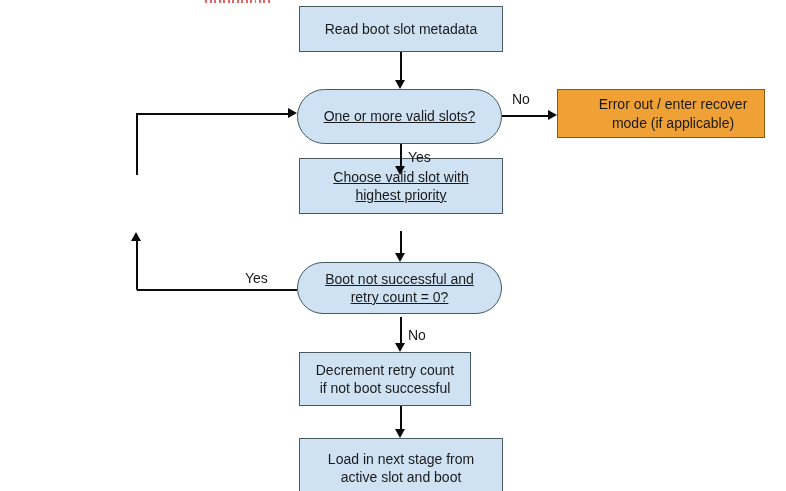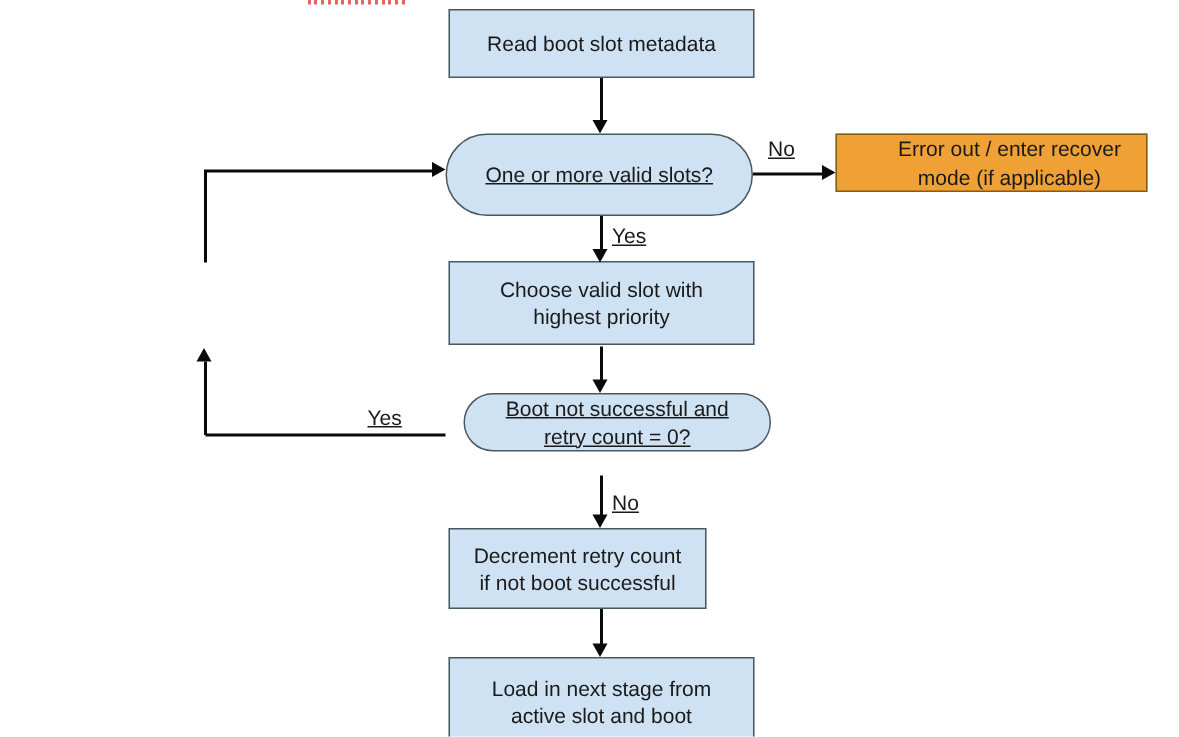--- a/index.html
+++ b/index.html
@@ -27,43 +27,43 @@
     background:var(--error-fill,#efa135);
     border-color:var(--error-border,#8a5a12);
   }
   .hline,.vline{position:absolute;background:var(--arrow,#0a0a0a);}
   .hline{height:2px;}
   .vline{width:2px;}
   .ah{position:absolute;width:0;height:0;}
   .ah-down{border-left:5.5px solid transparent;border-right:5.5px solid transparent;border-top:9px solid var(--arrow,#0a0a0a);}
   .ah-up{border-left:5.5px solid transparent;border-right:5.5px solid transparent;border-bottom:9px solid var(--arrow,#0a0a0a);}
   .ah-right{border-top:5.5px solid transparent;border-bottom:5.5px solid transparent;border-left:9px solid var(--arrow,#0a0a0a);}
-  .edge-label{position:absolute;white-space:nowrap;text-decoration:underline;}
+  .edge-label{position:absolute;white-space:nowrap;}
   .red-marks{
     position:absolute;left:205px;top:0;width:66px;height:3px;
     background:repeating-linear-gradient(90deg,var(--red-marks,#e06666) 0 2px,transparent 2px 4.5px);
   }
 </style>
 </head>
 <body>
 
 <div id="canvas">
 
   <div class="red-marks"></div>
 
   <div class="node" style="left:299px;top:6px;width:204px;height:46px;">Read boot slot metadata</div>
 
   <div class="node oval" style="left:297px;top:89px;width:205px;height:55px;">One or more valid slots?</div>
 
-  <div class="node error" style="left:557px;top:89px;width:208px;height:39px;padding-left:36px;">Error out / enter recover mode (if applicable)</div>
+  <div class="node error" style="left:557px;top:89px;width:208px;height:49px;padding-left:36px;">Error out / enter recover mode (if applicable)</div>
 
-  <div class="node" style="left:299px;top:174px;width:204px;height:56px;">Choose valid slot with highest priority</div>
+  <div class="node" style="left:299px;top:158px;width:204px;height:56px;text-decoration:underline;">Choose valid slot with highest priority</div>
 
 
-  <div class="node oval" style="left:309px;top:262px;width:205px;height:39px;">Boot not successful and retry count = 0?</div>
+  <div class="node oval" style="left:297px;top:262px;width:205px;height:52px;">Boot not successful and retry count = 0?</div>
 
   <div class="node" style="left:299px;top:352px;width:172px;height:54px;">Decrement retry count if not boot successful</div>
 
   <div class="node" style="left:299px;top:438px;width:204px;height:60px;">Load in next stage from active slot and boot</div>
 
   <div>
     <div class="vline" style="left:400px;top:52px;height:29px;"></div>
     <div class="ah ah-down" style="left:395px;top:80px;"></div>
   </div>
 

